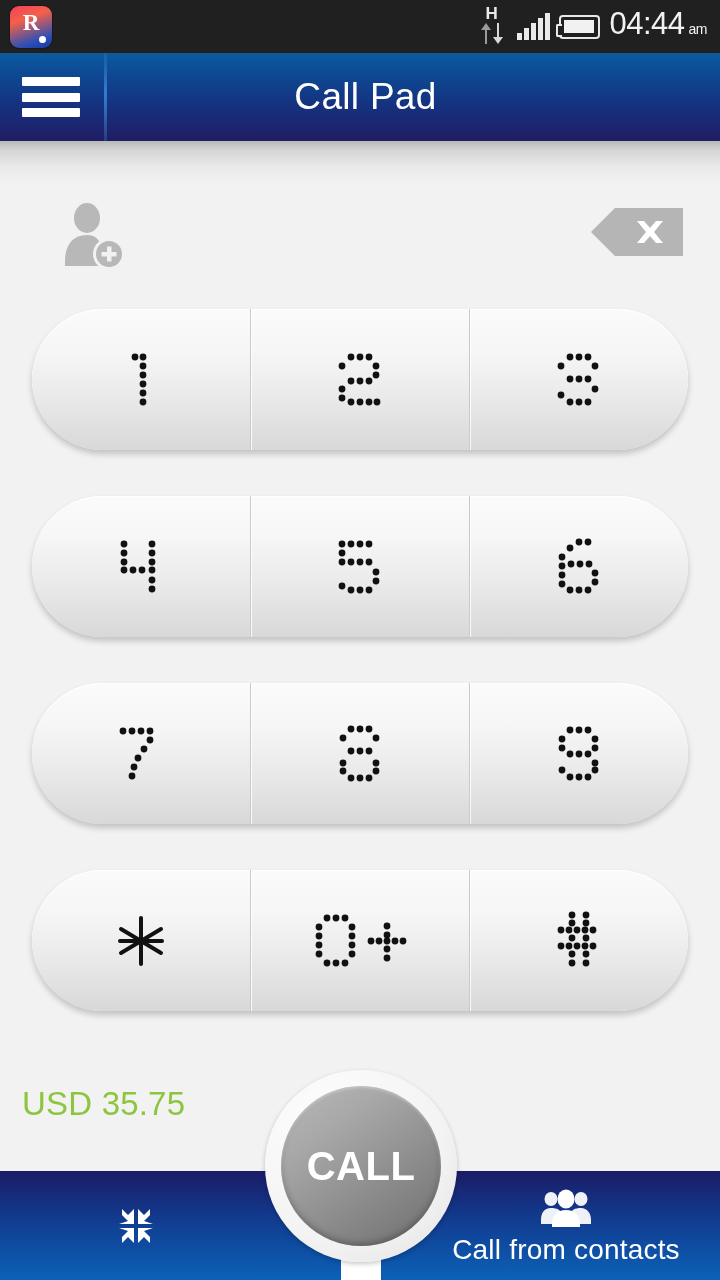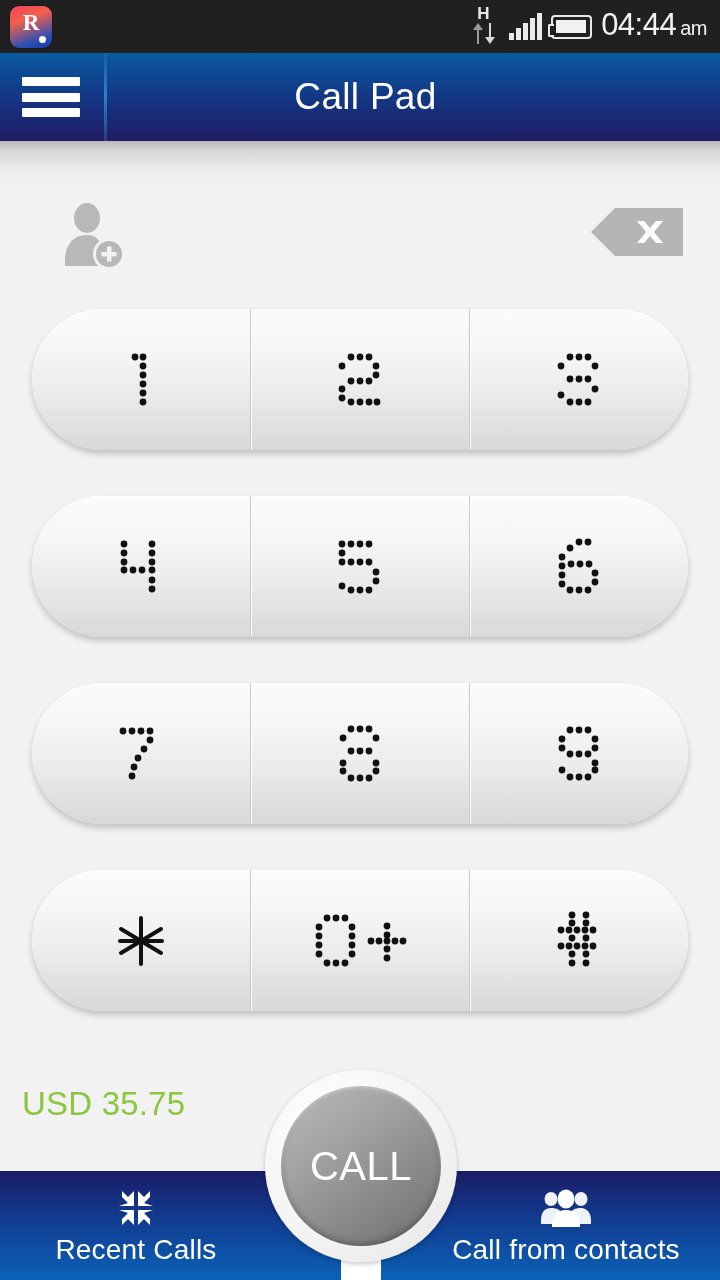--- a/index.html
+++ b/index.html
@@ -51,21 +51,21 @@
     position:relative; display:flex; align-items:center;
   }
   .battery::before{
     content:""; position:absolute; left:-5px; top:7px; width:4px; height:9px;
     background:#202020; border-left:2.5px solid #e8e8e8;
     border-top:2.5px solid #e8e8e8; border-bottom:2.5px solid #e8e8e8;
     border-radius:2px 0 0 2px;
   }
   .battery b{ display:block; margin:0 3px; height:13px; width:30px; background:#f1f1f1; }
   .clock{ color:#f2f2f2; font-size:31px; letter-spacing:-.5px; line-height:31px; }
-  .clock .ampm{ font-size:20px; margin-left:4px;margin-top:40px; }
+  .clock .ampm{ font-size:14px; margin-left:4px;margin-top:40px; }
 
   
   .header{
     position:absolute; left:0; top:53px; width:720px; height:88px;
     background:linear-gradient(to bottom,#0a5ba1 0%,#0d4a94 22%,#16307e 62%,#201d63 100%);
     display:flex; align-items:center;
   }
   .hamburger{
     width:58px; height:40px; margin-left:22px; display:flex;
     flex-direction:column; justify-content:space-between; cursor:pointer;
@@ -129,21 +129,21 @@
   }
   .call-ring{
     position:absolute; left:0; top:0; width:192px; height:192px; border-radius:50%;
     background:radial-gradient(circle at 35% 30%, #ffffff 0%, #f3f3f3 60%, #e2e2e2 100%);
     box-shadow:0 2px 5px rgba(0,0,0,.22);
   }
   .call-btn{
     position:absolute; left:16px; top:16px; width:160px; height:160px; border-radius:50%;
     background:linear-gradient(145deg,#b9b9b9 0%,#a8a8a8 28%,#8e8e8e 60%,#6e6e6e 100%);
     display:flex; align-items:center; justify-content:center;
-    color:#fff; font-size:40px; font-weight:normal; letter-spacing:.5px;
+    color:#fff; font-size:40px; font-weight:bold; letter-spacing:.5px;
     box-shadow:inset 0 2px 3px rgba(255,255,255,.35), inset 0 -3px 6px rgba(0,0,0,.25);
     cursor:pointer;
   }
 
   
   .bottomnav{
     position:absolute; left:0; top:1171px; width:720px; height:109px;
     background:linear-gradient(to bottom,#1b1c66 0%,#123a8e 42%,#0a62b8 100%);
     display:flex; align-items:center;
   }
@@ -486,21 +486,20 @@
 <div class="bottomnav">
   <div class="nav-item left">
     <div class="nav-icon">
       <svg width="44" height="44" viewBox="0 0 44 44">
         <path d="M20 20 L20 5 L14 11 L8 5 L8 11 L14 17 L5 20 Z" fill="#fff"></path>
         <path d="M24 20 L24 5 L30 11 L36 5 L36 11 L30 17 L39 20 Z" fill="#fff"></path>
         <path d="M20 24 L20 39 L14 33 L8 39 L8 33 L14 27 L5 24 Z" fill="#fff"></path>
         <path d="M24 24 L24 39 L30 33 L36 39 L36 33 L30 27 L39 24 Z" fill="#fff"></path>
       </svg>
     </div>
-    <div class="nav-label">Recent Calls</div>
   </div>
 
   <div class="nav-item right">
     <div class="nav-icon">
       <svg width="52" height="40" viewBox="0 0 52 40">
         <ellipse cx="11" cy="11" rx="6.5" ry="7" fill="#eef2f7"></ellipse>
         <path d="M11 20 C4 20 1 25 1 32 L1 36 L21 36 L21 26 C21 22 17 20 11 20 Z" fill="#eef2f7"></path>
         <ellipse cx="41" cy="11" rx="6.5" ry="7" fill="#eef2f7"></ellipse>
         <path d="M41 20 C47 20 51 25 51 32 L51 36 L31 36 L31 26 C31 22 35 20 41 20 Z" fill="#eef2f7"></path>
         <ellipse cx="26" cy="11" rx="8.5" ry="9.5" fill="#fff"></ellipse>

